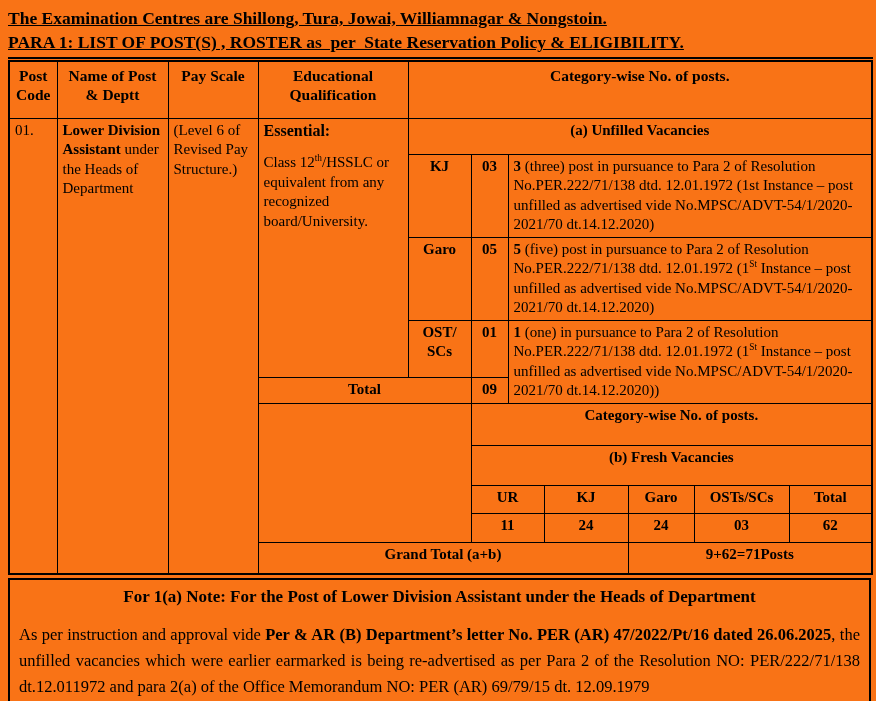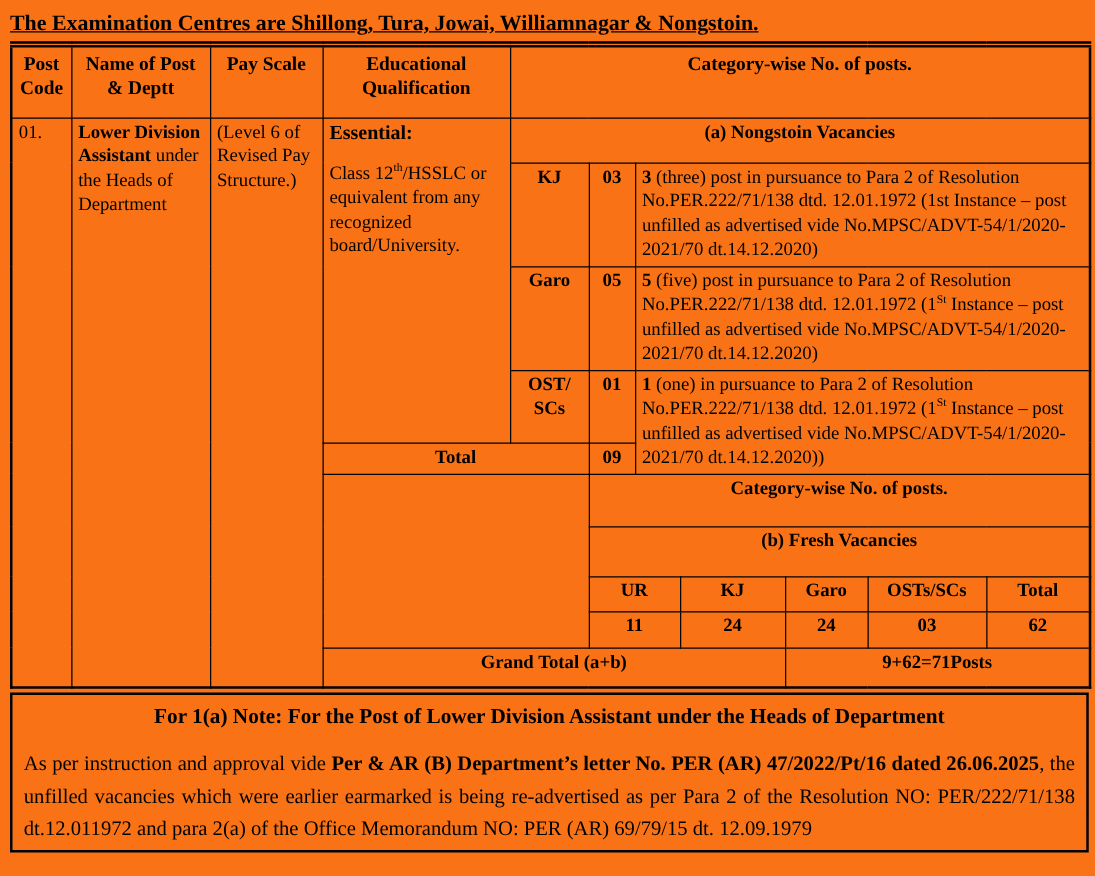--- a/index.html
+++ b/index.html
@@ -57,20 +57,21 @@
     text-align: justify; font-size: 16.5px; line-height: 1.57; margin: 15px 0 0 0;
   }
 </style>
 </head>
 <body>
 
 <div class="page">
 
   <div class="titles">
     <div class="doc-title">The Examination Centres are Shillong, Tura, Jowai, Williamnagar &amp; Nongstoin.</div>
+    <div class="doc-title">PARA 1: LIST OF POST(S) , ROSTER as  per  State Reservation Policy &amp; ELIGIBILITY.</div>
   </div>
 
   <table class="main">
     <colgroup>
       <col style="width:48px">
         <col style="width:111px">
         <col style="width:90px">
       <col style="width:150px">
         <col style="width:63px">
         <col style="width:37px">
@@ -91,21 +92,21 @@
     </tr>
 
     <tr class="r2">
       <td rowspan="10" class="code-cell">01.</td>
       <td rowspan="10" class="name-cell"><span class="b">Lower Division Assistant</span><span> under the Heads of Department</span></td>
       <td rowspan="10" class="pay-cell">(Level 6 of Revised Pay Structure.)</td>
       <td rowspan="4">
         <div class="edu-heading">Essential:</div>
         <div class="edu-body"><span>Class 12</span><sup>th</sup><span>/HSSLC or equivalent from any recognized board/University.</span></div>
       </td>
-      <td colspan="7" class="subhead">(a) Nongstoin Vacancies</td>
+      <td colspan="7" class="subhead">(a) Unfilled Vacancies</td>
     </tr>
 
     <tr class="r3">
       <td class="cat-label"><span>KJ</span></td>
       <td class="cnt">03</td>
       <td colspan="5" class="desc"><span class="b">3</span><span> (three) post in pursuance to Para 2 of Resolution No.PER.222/71/138 dtd. 12.01.1972 (1st Instance – post unfilled as advertised vide No.MPSC/ADVT-54/1/2020-2021/70 dt.14.12.2020)</span></td>
     </tr>
 
     <tr class="r4">
       <td class="cat-label"><span>Garo</span></td>

